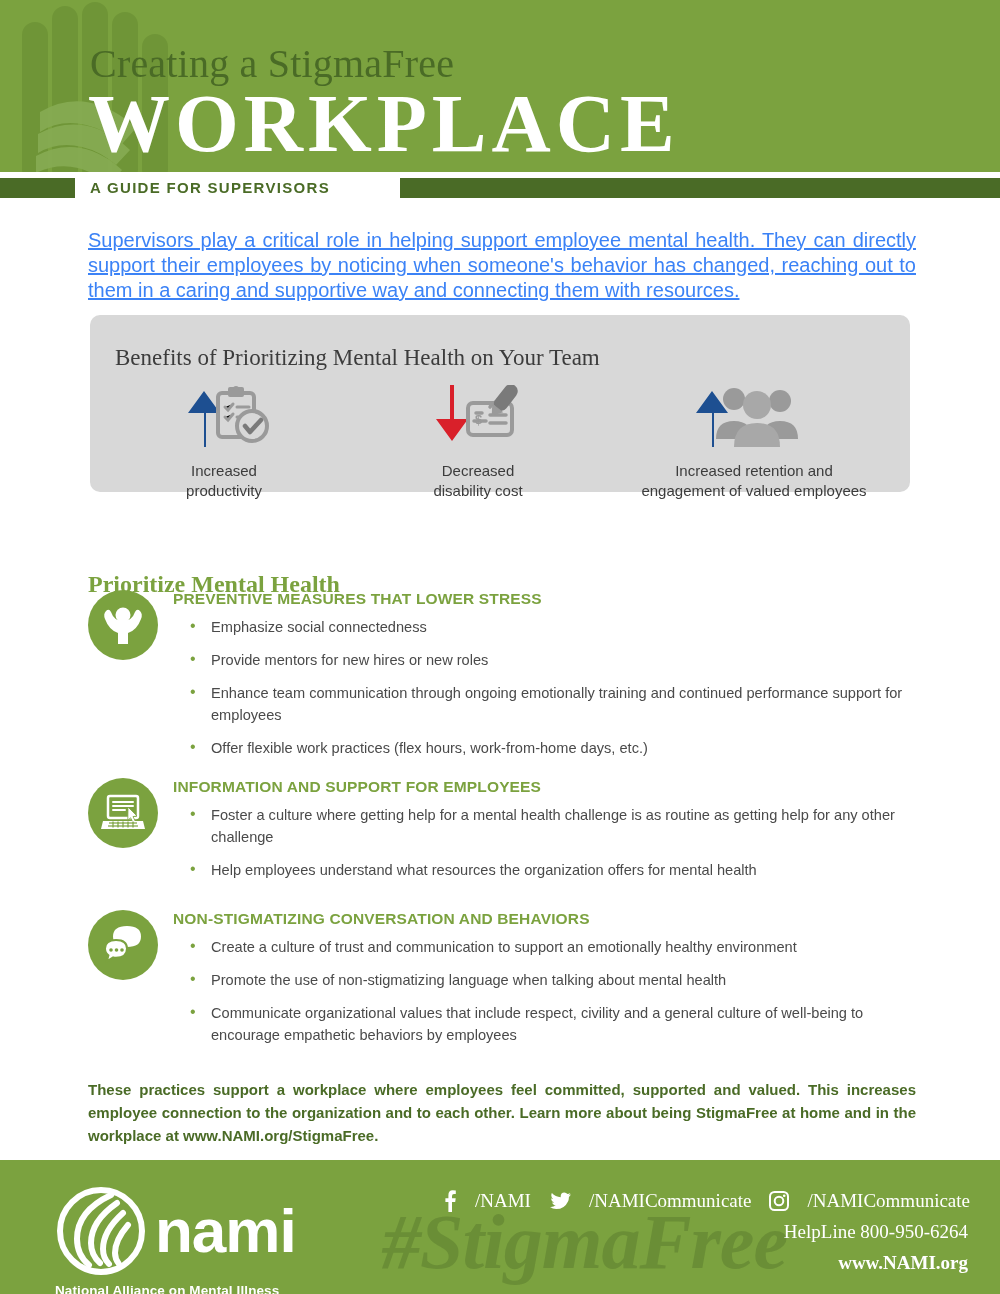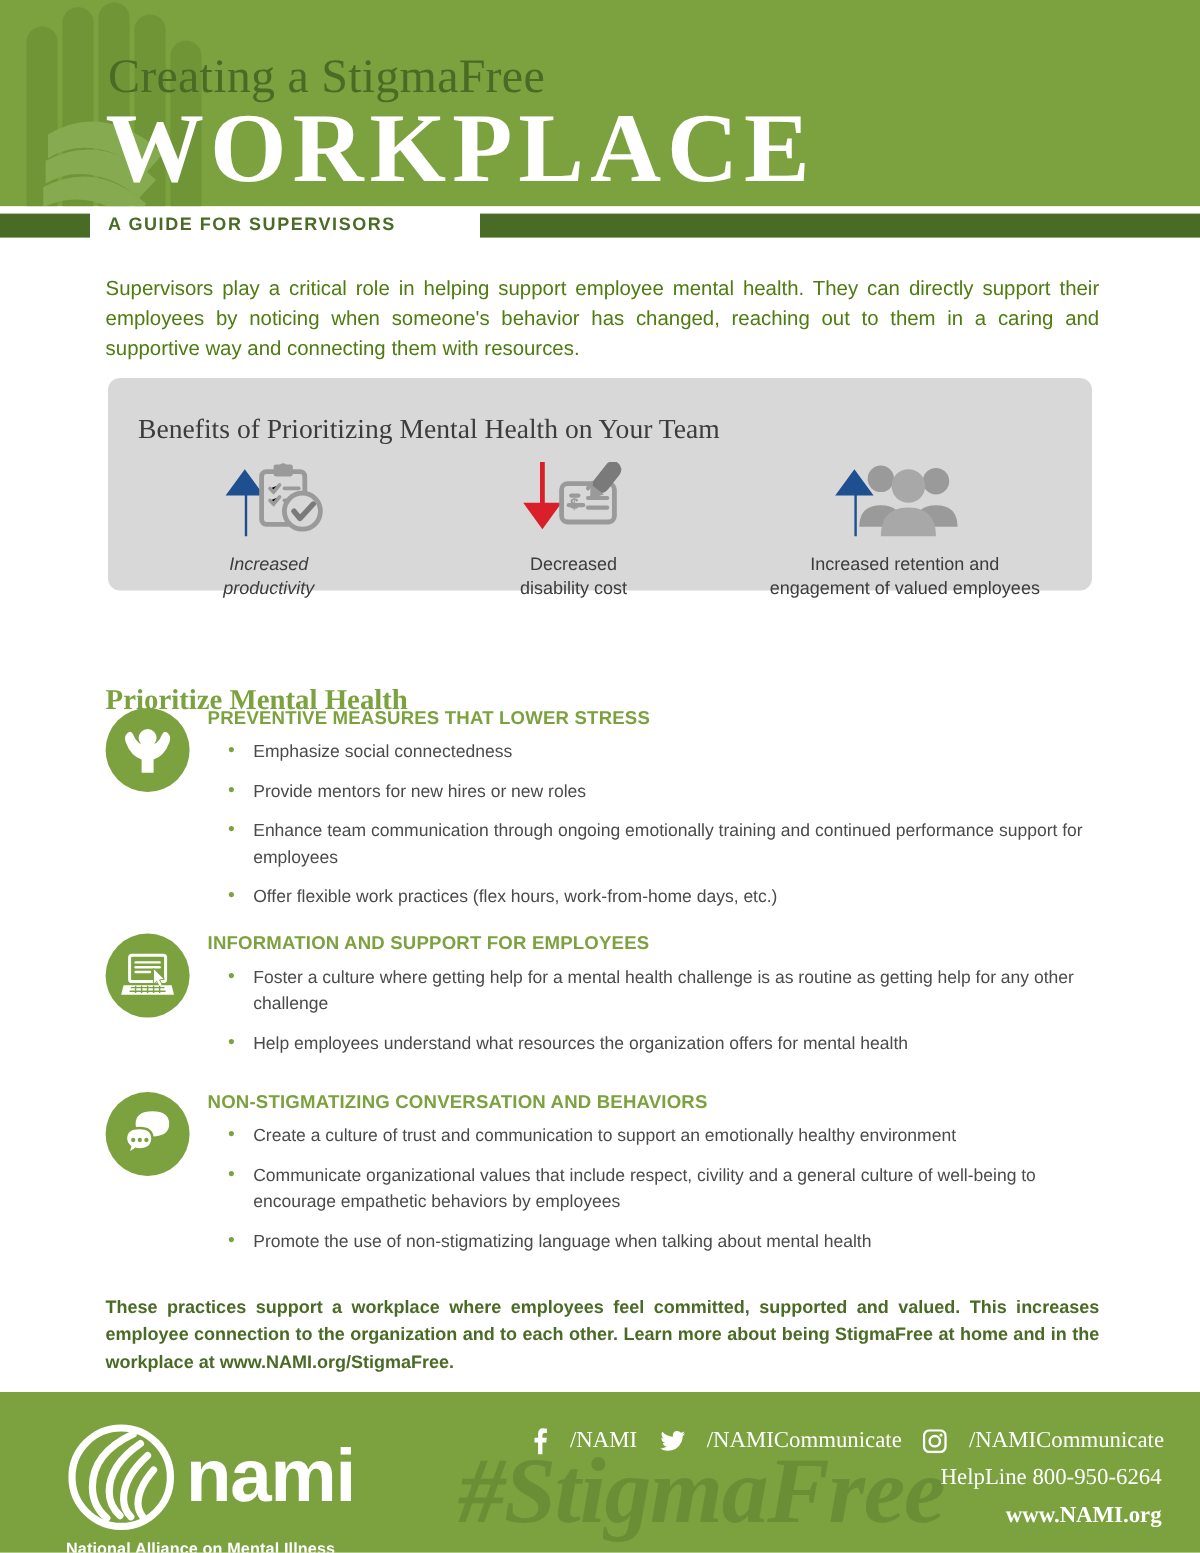--- a/index.html
+++ b/index.html
@@ -100,24 +100,25 @@
     color: #4a6b26;
     white-space: nowrap;
   }
 
   
   .intro {
     position: absolute;
     left: 88px;
     top: 228px;
     width: 828px;
-    font-size: 17px;
+    font-size: 20px;
     line-height: 25px;
-    color: #4d7c0f;
+    color: #3b82f6;
     text-align: justify;
+    text-decoration: underline;
   }
 
   
   .benefits {
     position: absolute;
     left: 90px;
     top: 315px;
     width: 820px;
     height: 177px;
     background: #d8d8d8;
@@ -138,21 +139,21 @@
     left: 0;
     top: 70px;
     width: 820px;
     display: flex;
   }
   .benefit-col {
     display: flex;
     flex-direction: column;
     align-items: center;
   }
-  .bcol-1 { width: 268px; font-style: italic; }
+  .bcol-1 { width: 268px; }
   .bcol-2 { width: 240px; }
   .bcol-3 { width: 312px; }
   .benefit-icon {
     height: 62px;
     display: flex;
     align-items: flex-end;
     justify-content: center;
   }
   .benefit-label {
     margin-top: 14px;
@@ -506,22 +507,22 @@
           <circle cx="11" cy="26" r="1.8"></circle>
           <circle cx="16.5" cy="26" r="1.8"></circle>
           <circle cx="22" cy="26" r="1.8"></circle>
         </g>
       </svg>
     </div>
     <div class="block-body">
       <div class="block-title">NON-STIGMATIZING CONVERSATION AND BEHAVIORS</div>
       <ul class="bullets">
         <li>Create a culture of trust and communication to support an emotionally healthy environment</li>
+        <li>Promote the use of non-stigmatizing language when talking about mental health</li>
         <li>Communicate organizational values that include respect, civility and a general culture of well-being to encourage empathetic behaviors by employees</li>
-        <li>Promote the use of non-stigmatizing language when talking about mental health</li>
       </ul>
     </div>
   </div>
 
   <p class="closing">These practices support a workplace where employees feel committed, supported and valued. This increases employee connection to the organization and to each other. Learn more about being StigmaFree at home and in the workplace at www.NAMI.org/StigmaFree.</p>
 
   <div class="footer"></div>
 
   <div class="watermark-hash">#StigmaFree</div>
 

